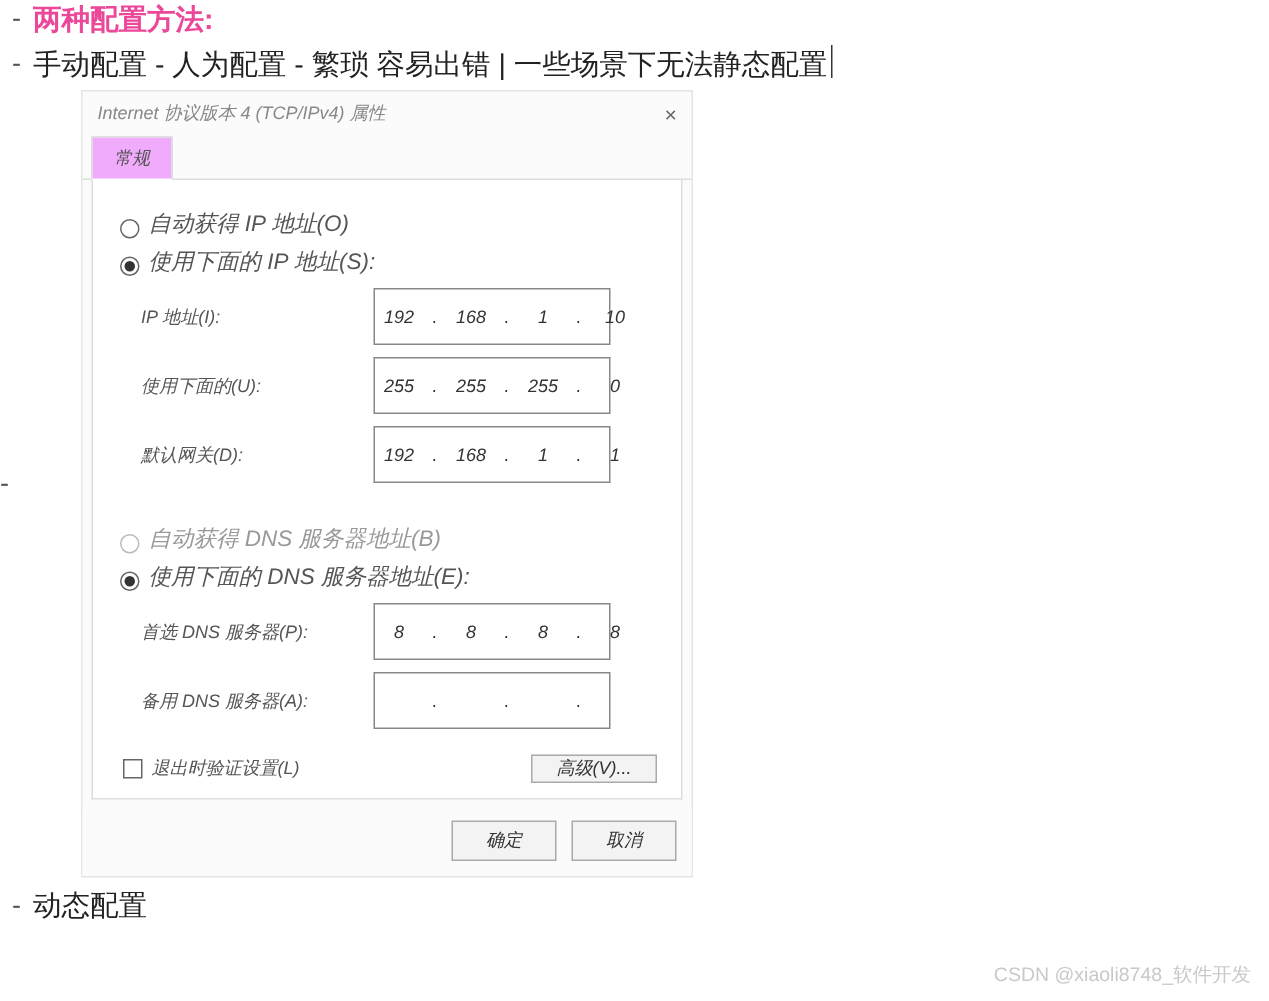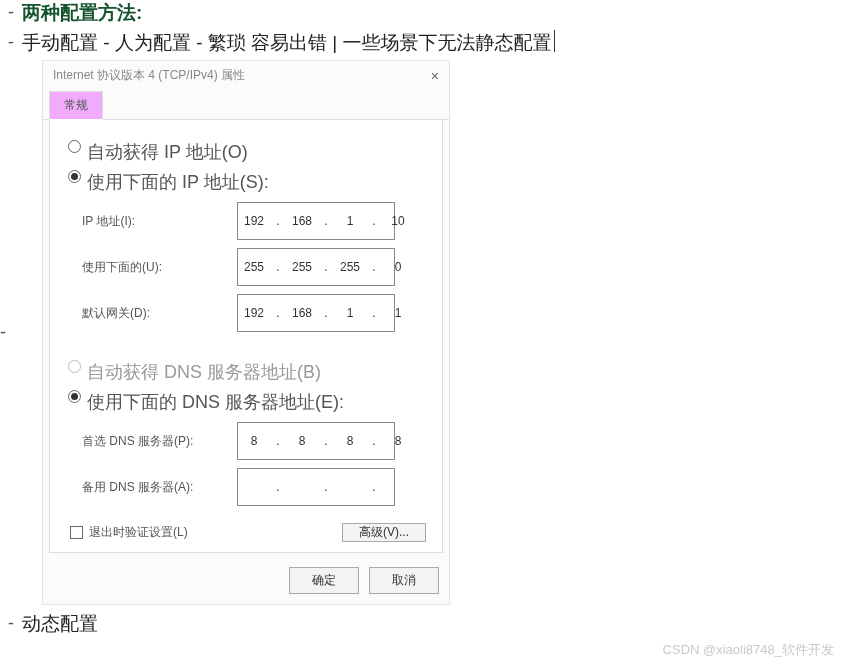--- a/index.html
+++ b/index.html
@@ -20,46 +20,47 @@
     }
     .bullet-dash {
       color: #555;
       font-size: 18px;
       margin-right: 8px;
       line-height: 1.4;
     }
     .heading-bold {
       font-weight: 700;
       font-size: 19px;
-      color: #14532d;
+      color: #ec4899;
     }
     .subheading {
       font-size: 19px;
       color: #222;
     }
     .cursor-bar {
       display: inline-block;
       width: 1px;
       height: 22px;
       background: #333;
       vertical-align: middle;
       margin-left: 2px;
     }
     .dialog-wrap {
       display: flex;
       align-items: center;
     }
     .dialog-wrap .bullet-dash { align-self: center; }
     .dialog {
       width: 408px;
-      margin-left: 28px;
+      margin-left: 40px;
       border: 1px solid #e5e5e5;
       background: #fbfbfb;
       font-size: 12px;
       color: #555;
+      font-style: italic;
     }
     .dialog-titlebar {
       display: flex;
       justify-content: space-between;
       align-items: center;
       padding: 6px 10px 4px 10px;
       color: #888;
     }
     .close-x { font-size: 14px; color: #666; cursor: default; }
     .tab-strip {
@@ -85,23 +86,23 @@
       border-top: none;
     }
     .desc {
       font-size: 12px;
       line-height: 1.7;
       color: #444;
       margin-bottom: 18px;
     }
     .radio-row {
       display: flex;
-      align-items: flex-start;
+      align-items: flex-end;
       margin: 6px 0 6px 4px;
-      font-size: 18px;
+      font-size: 15px;
     }
     .radio {
       width: 13px; height: 13px;
       border: 1px solid #666;
       border-radius: 50%;
       margin-right: 6px;
       position: relative;
       background: #fff;
     }
     .radio.checked::after {

